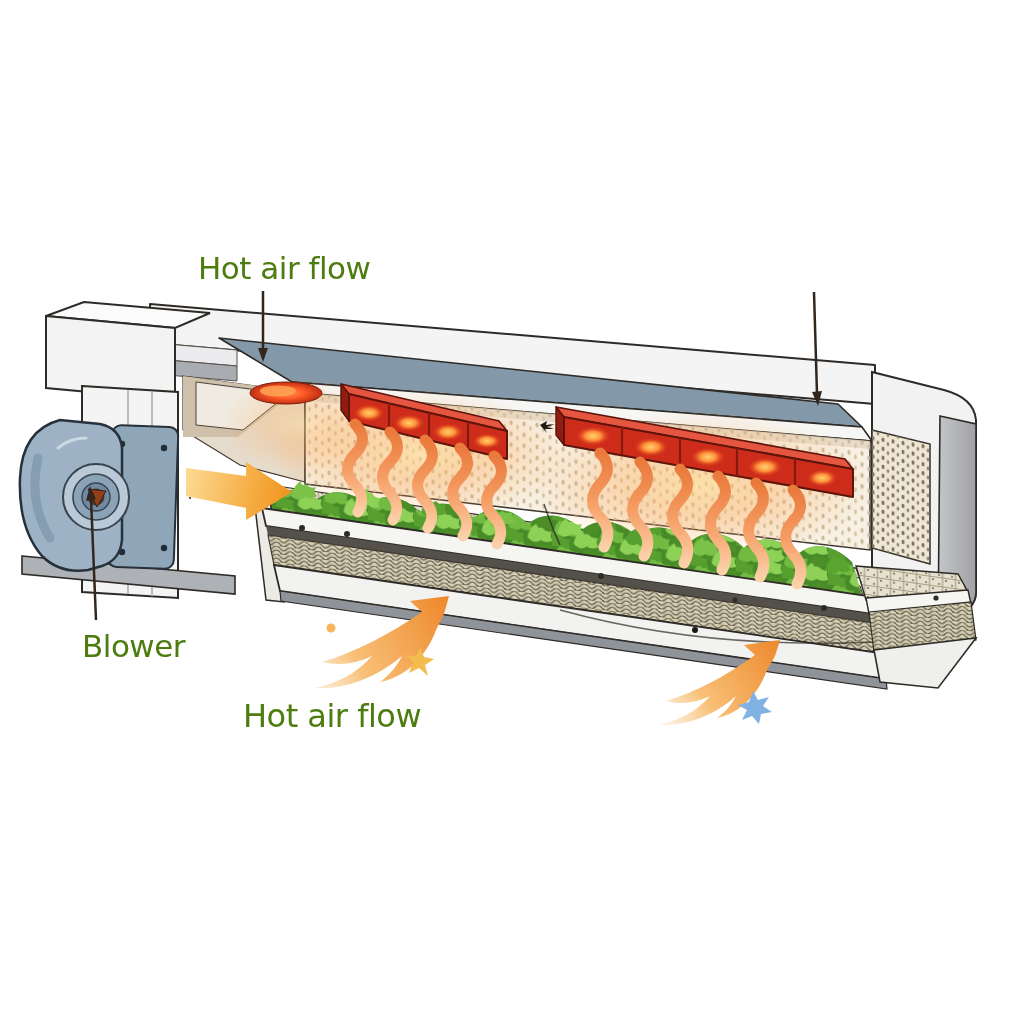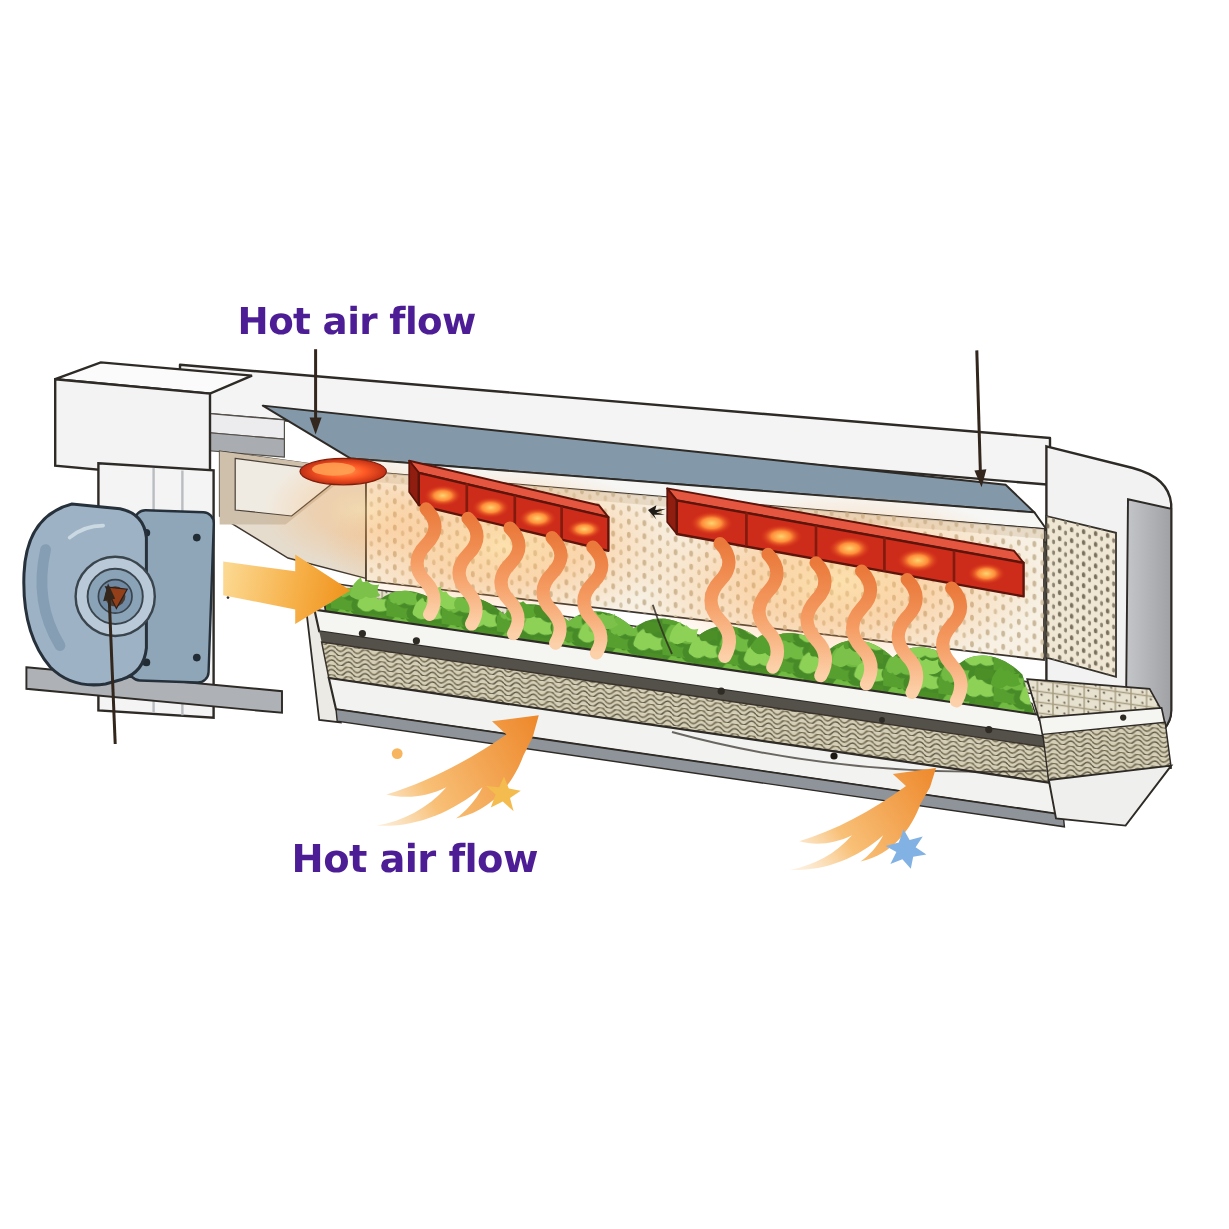--- a/index.html
+++ b/index.html
@@ -1,19 +1,19 @@
 <!DOCTYPE html>
 <html><head>
 <meta charset="utf-8">
 <style>
   html,body{margin:0;padding:0;background:#ffffff;}
   #stage{position:relative;width:1024px;height:1024px;background:#ffffff;overflow:hidden;
          font-family:"DejaVu Sans","Liberation Sans",sans-serif;}
   #art{position:absolute;left:0;top:0;width:1024px;height:1024px;}
-  .lbl{position:absolute;color:#4c1d95;font-weight:700;letter-spacing:-0.5px;white-space:nowrap;}
+  .lbl{position:absolute;color:#4d7c0f;font-weight:400;letter-spacing:-0.5px;white-space:nowrap;}
   .lbl-30{font-size:31px;}
   .lbl-32{font-size:32px;}
 </style>
 </head>
 <body>
 
 <div id="stage">
 
 <svg id="art" viewBox="0 0 1024 1024">
   <defs>
@@ -249,15 +249,16 @@
     <line x1="263" y1="291" x2="263" y2="350"></line>
     <polygon points="258,348 268,348 263,362" stroke="none"></polygon>
     <line x1="814" y1="292" x2="817" y2="394"></line>
     <polygon points="812,392 822,391 818,406" stroke="none"></polygon>
     <line x1="96" y1="620" x2="91" y2="498"></line>
     <polygon points="86,501 96,499 90,486" stroke="none"></polygon>
   </g>
 </svg>
 
 <div class="lbl lbl-30" style="left:198px; top:250px;">Hot air flow</div>
+<div class="lbl lbl-30" style="left:82px;  top:628px;">Blower</div>
 <div class="lbl lbl-32" style="left:243px; top:697px;">Hot air flow</div>
 
 </div>
 
 </body></html>

